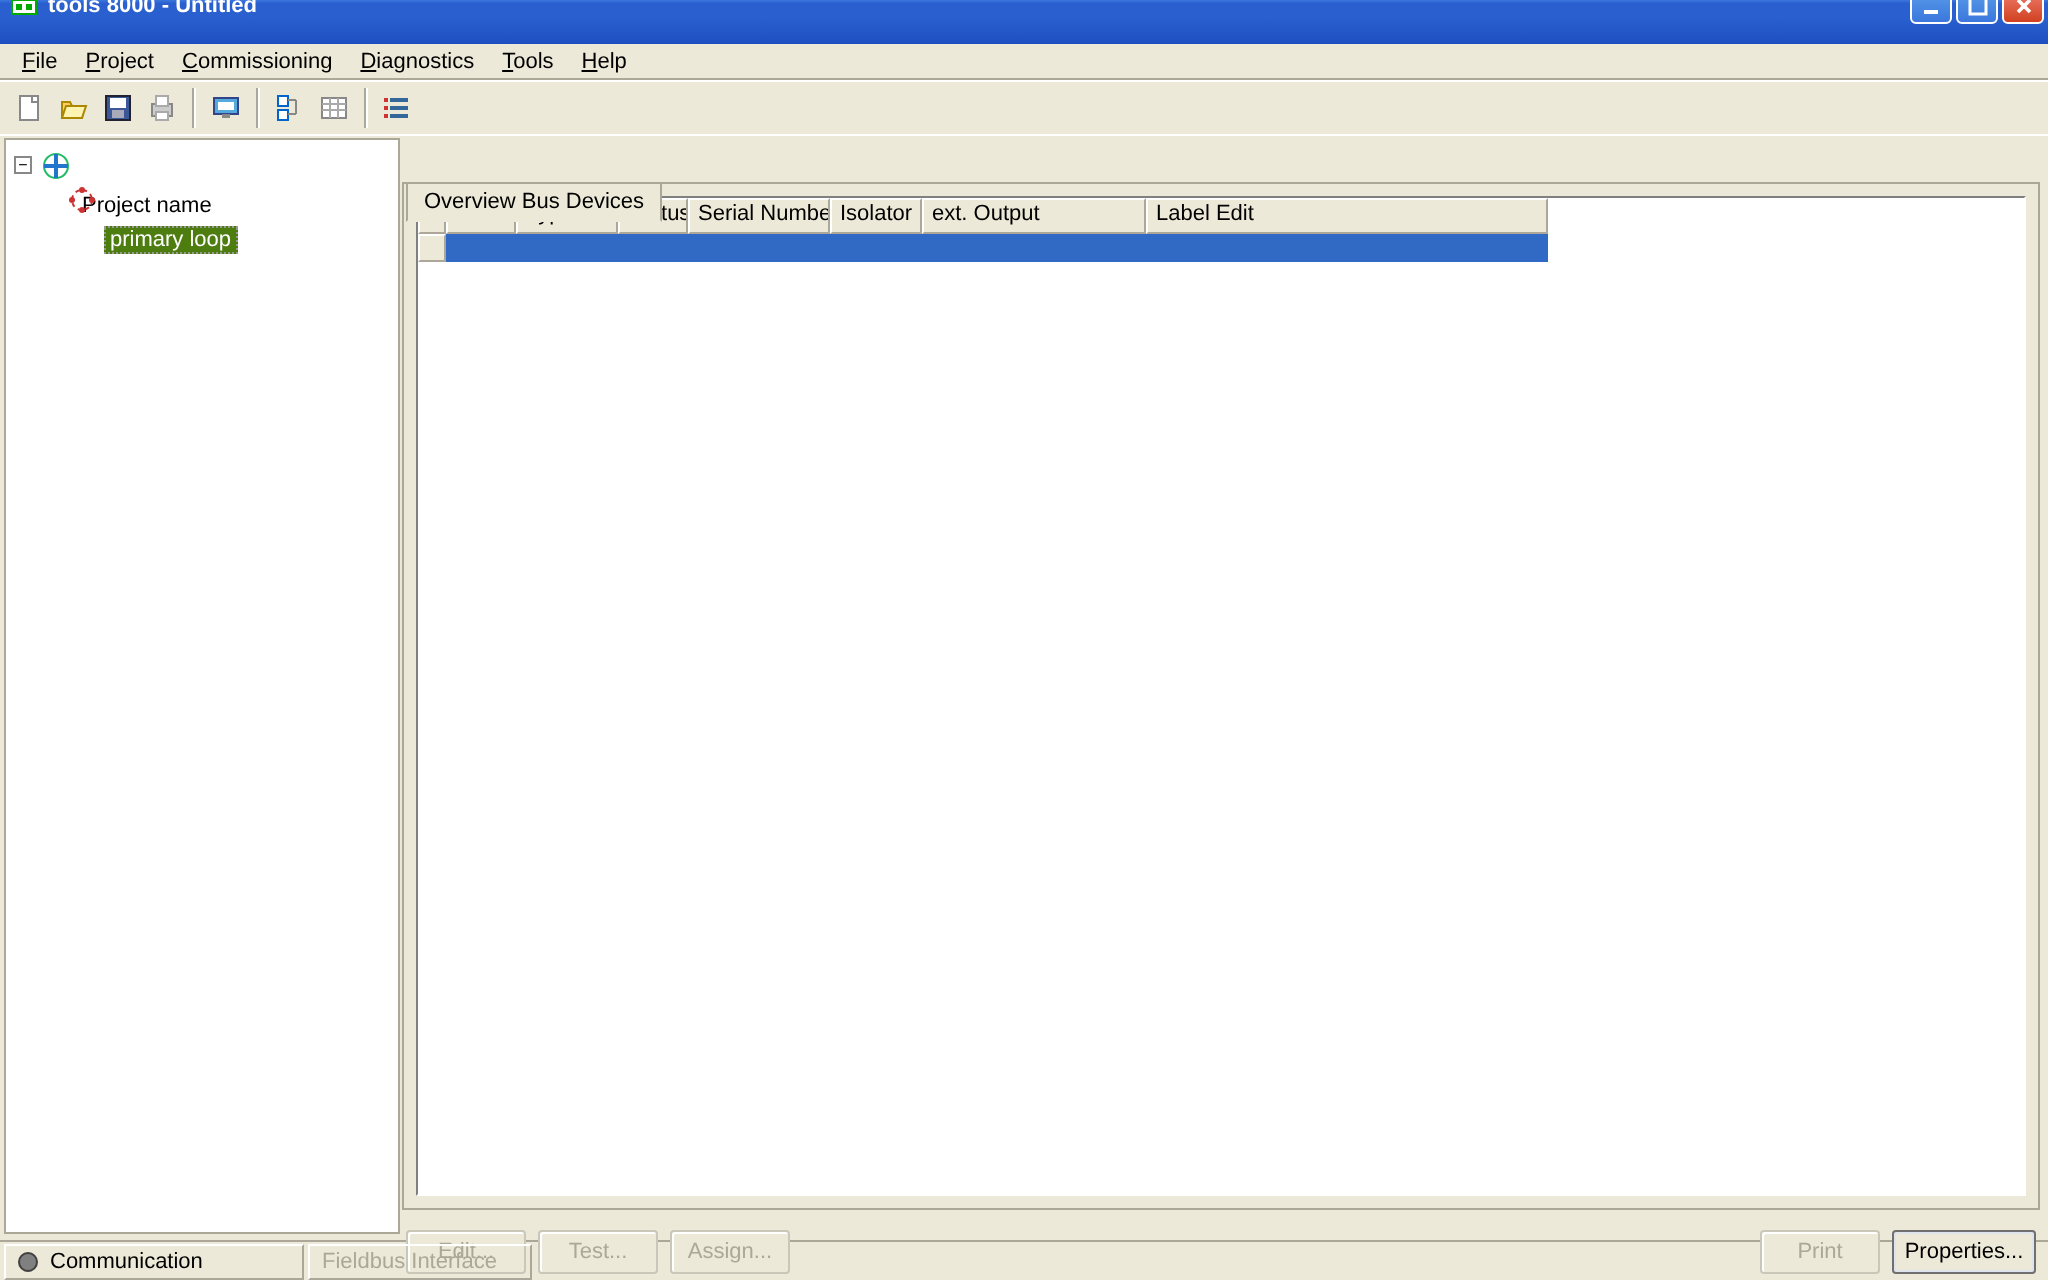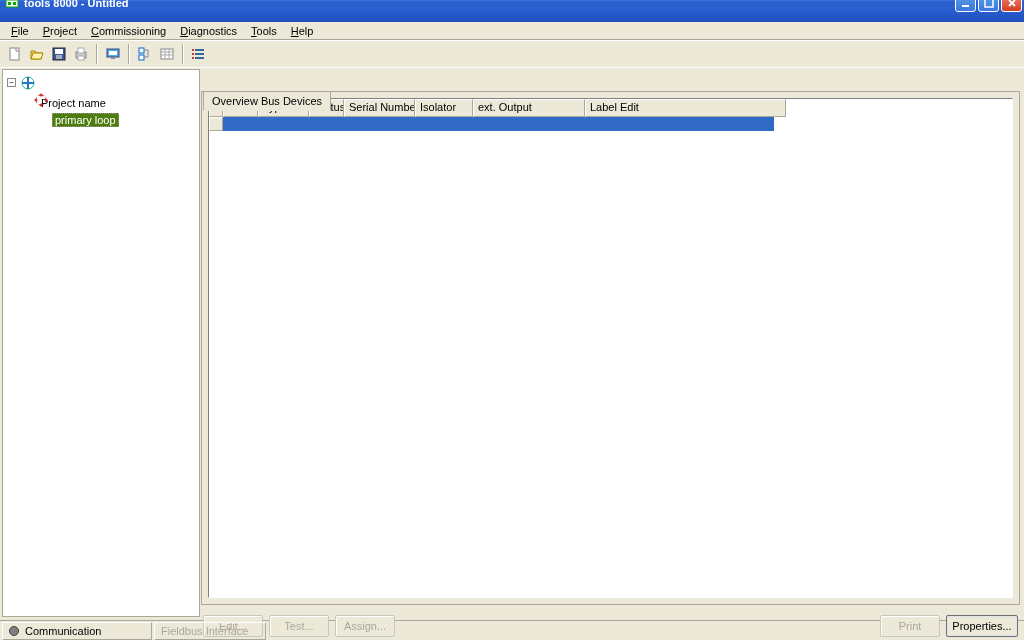--- a/index.html
+++ b/index.html
@@ -204,21 +204,21 @@
       <div class="tab"><span>Overview Bus Devices</span></div>
       <div class="tab-content">
         <div class="grid-wrap">
           <div class="grid">
             <div class="grid-header">
               <div class="gh" style="width:14px"></div>
               <div class="gh" style="width:35px">SA</div>
               <div class="gh" style="width:51px">Type</div>
               <div class="gh" style="width:35px">Status</div>
               <div class="gh" style="width:71px">Serial Number</div>
-              <div class="gh" style="width:58px">Isolator</div>
+              <div class="gh" style="width:46px">Isolator</div>
               <div class="gh" style="width:112px">ext. Output</div>
               <div class="gh" style="width:201px">Label Edit</div>
             </div>
             <div class="grid-row">
               <div class="gc handle" style="width:14px"></div>
               <div class="gc" style="width:35px"></div>
               <div class="gc" style="width:51px"></div>
               <div class="gc" style="width:35px"></div>
               <div class="gc" style="width:71px"></div>
               <div class="gc" style="width:46px"></div>

